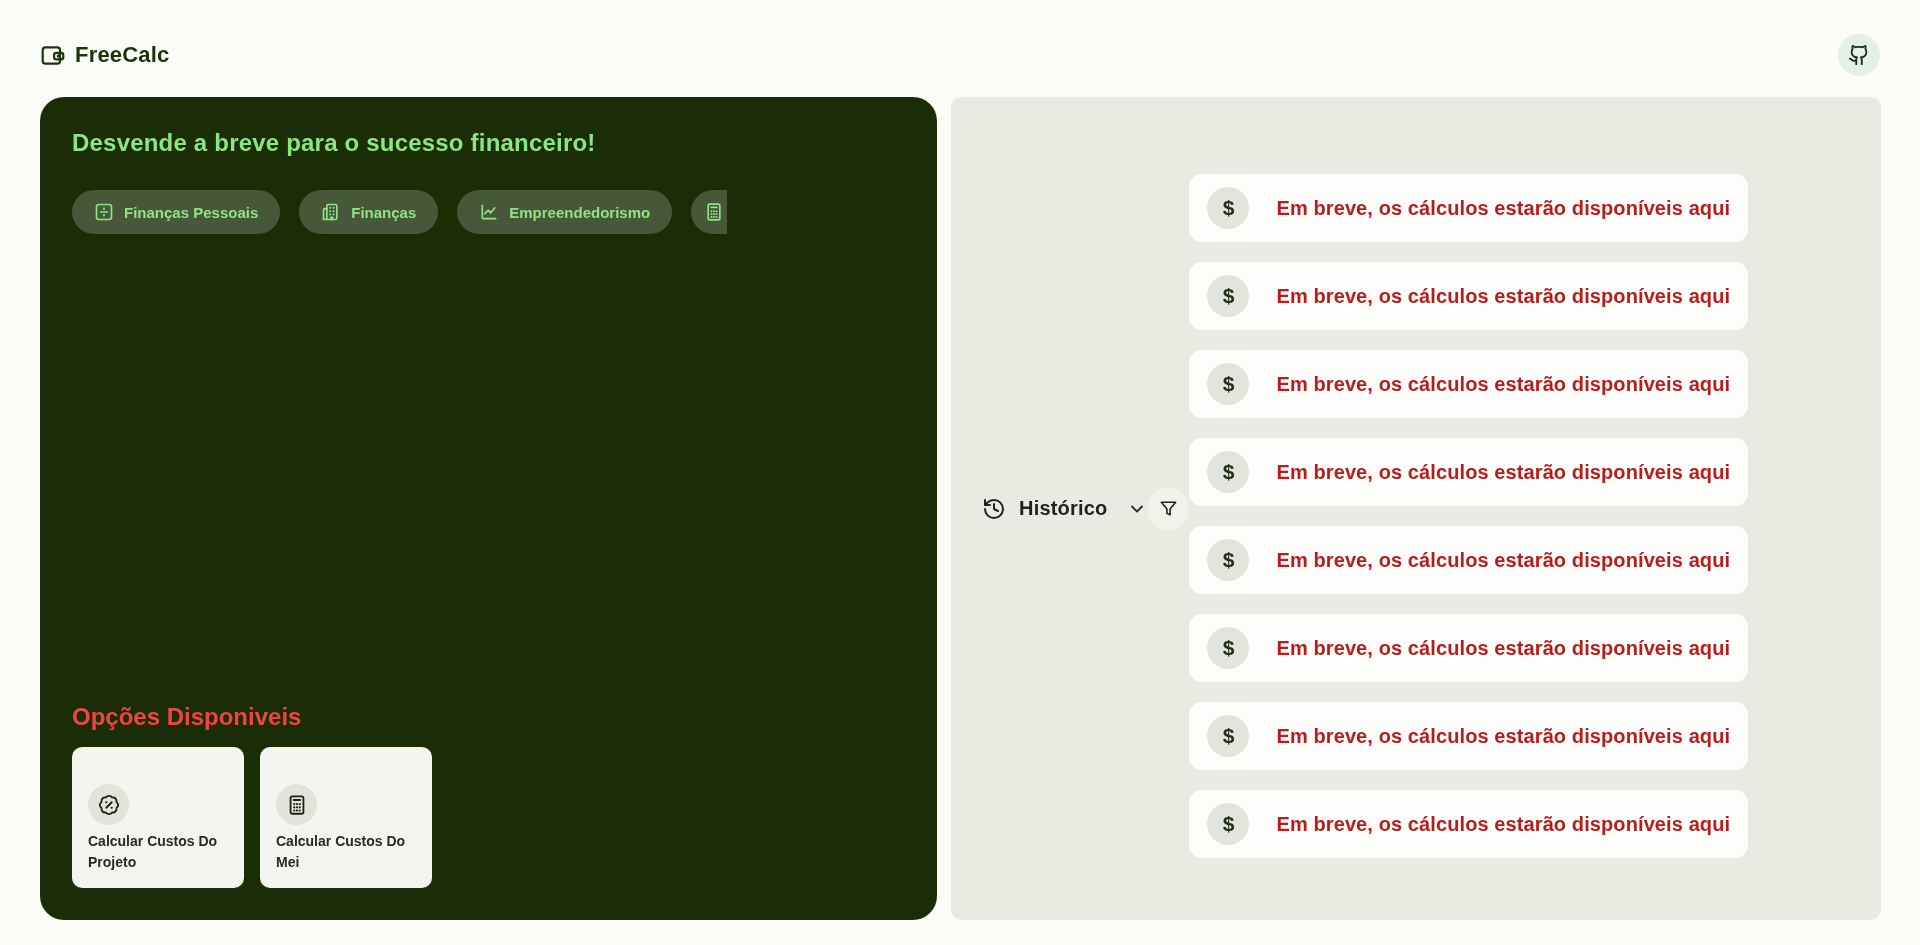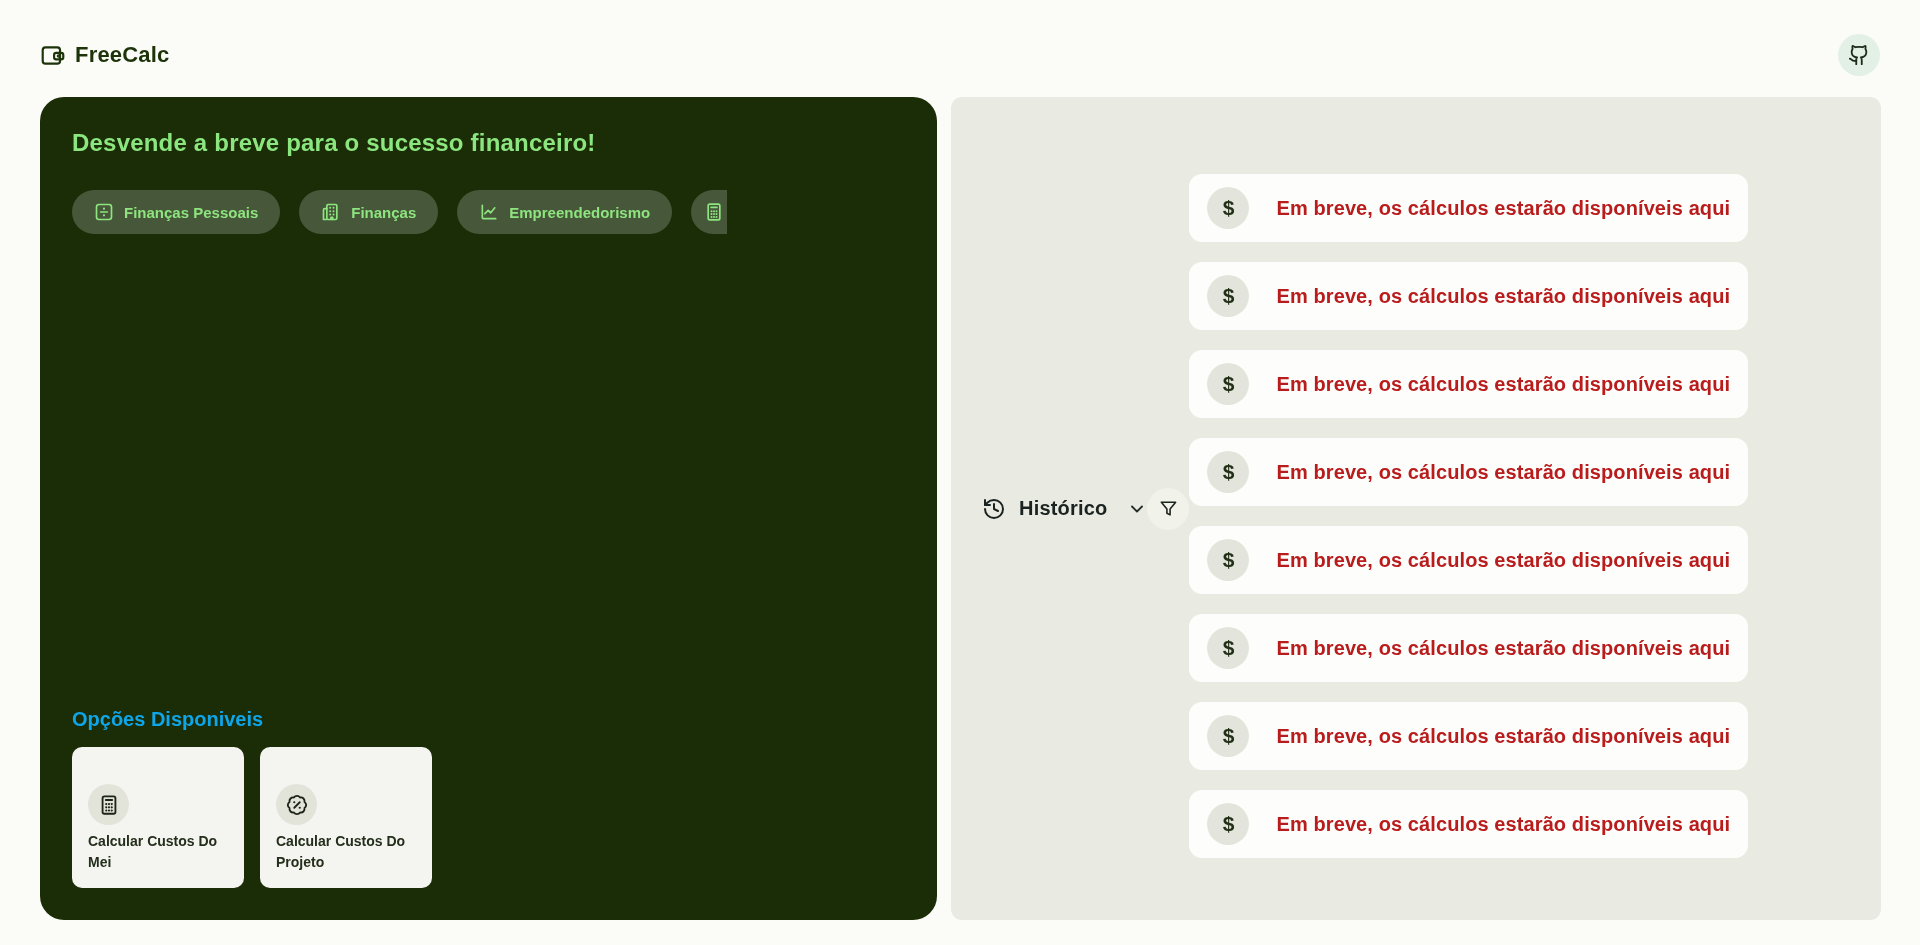--- a/index.html
+++ b/index.html
@@ -78,22 +78,22 @@
     border: none;
   }
   .tag.partial {
     width: 36px;
     padding: 0 0 0 13px;
     border-radius: 22px 0 0 22px;
     overflow: hidden;
   }
   .hero-spacer { flex: 1; }
   .options-title {
-    color: #0ea5e9;
-    font-size: 20px;
+    color: #ef4444;
+    font-size: 24px;
     font-weight: 700;
     margin-bottom: 16px;
   }
   .options-row { display: flex; gap: 16px; }
   .option-card {
     width: 172px;
     height: 141px;
     background: #f4f4f1;
     border-radius: 10px;
     padding: 16px;
@@ -269,41 +269,41 @@
 
     <div class="hero-spacer"></div>
 
     <div class="options-title">Opções Disponiveis</div>
 
     <div class="options-row">
       <button class="option-card">
         <span class="option-icon-circle">
           <span>
             <svg width="22" height="22" viewBox="0 0 24 24" fill="none" stroke="currentColor" stroke-width="2" stroke-linecap="round" stroke-linejoin="round">
+              <path d="M3.85 8.62a4 4 0 0 1 4.78-4.77 4 4 0 0 1 6.74 0 4 4 0 0 1 4.78 4.78 4 4 0 0 1 0 6.74 4 4 0 0 1-4.77 4.78 4 4 0 0 1-6.75 0 4 4 0 0 1-4.78-4.77 4 4 0 0 1 0-6.76"></path>
+              <path d="m15 9-6 6"></path>
+              <path d="M9 9h.01M15 15h.01" stroke-width="2.4"></path>
+            </svg>
+          </span>
+        </span>
+        <span class="option-label">Calcular Custos Do Projeto</span>
+      </button>
+
+      <button class="option-card">
+        <span class="option-icon-circle">
+          <span>
+            <svg width="22" height="22" viewBox="0 0 24 24" fill="none" stroke="currentColor" stroke-width="2" stroke-linecap="round" stroke-linejoin="round">
               <rect x="5" y="2.5" width="14" height="19" rx="2"></rect>
               <path d="M8.5 6.5h7"></path>
               <path d="M9 11h.01M12 11h.01M15 11h.01M9 14.5h.01M12 14.5h.01M15 14.5h.01M9 18h.01M12 18h.01M15 18h.01" stroke-width="2.4"></path>
             </svg>
           </span>
         </span>
         <span class="option-label">Calcular Custos Do Mei</span>
       </button>
-
-      <button class="option-card">
-        <span class="option-icon-circle">
-          <span>
-            <svg width="22" height="22" viewBox="0 0 24 24" fill="none" stroke="currentColor" stroke-width="2" stroke-linecap="round" stroke-linejoin="round">
-              <path d="M3.85 8.62a4 4 0 0 1 4.78-4.77 4 4 0 0 1 6.74 0 4 4 0 0 1 4.78 4.78 4 4 0 0 1 0 6.74 4 4 0 0 1-4.77 4.78 4 4 0 0 1-6.75 0 4 4 0 0 1-4.78-4.77 4 4 0 0 1 0-6.76"></path>
-              <path d="m15 9-6 6"></path>
-              <path d="M9 9h.01M15 15h.01" stroke-width="2.4"></path>
-            </svg>
-          </span>
-        </span>
-        <span class="option-label">Calcular Custos Do Projeto</span>
-      </button>
     </div>
   </section>
 
   <section class="history">
     <div class="history-header">
       <button class="history-toggle">
         <span>
           <svg width="24" height="24" viewBox="0 0 24 24" fill="none" stroke="currentColor" stroke-width="2" stroke-linecap="round" stroke-linejoin="round">
             <path d="M3 12a9 9 0 1 0 9-9 9.75 9.75 0 0 0-6.74 2.74L3 8"></path>
             <path d="M3 3v5h5"></path>

